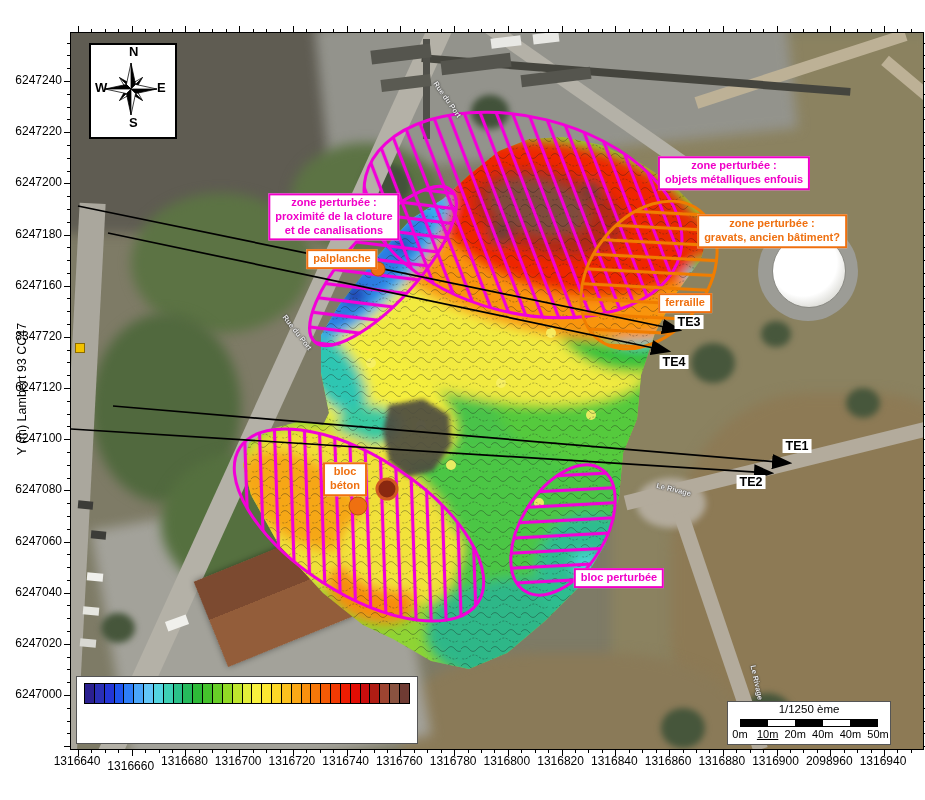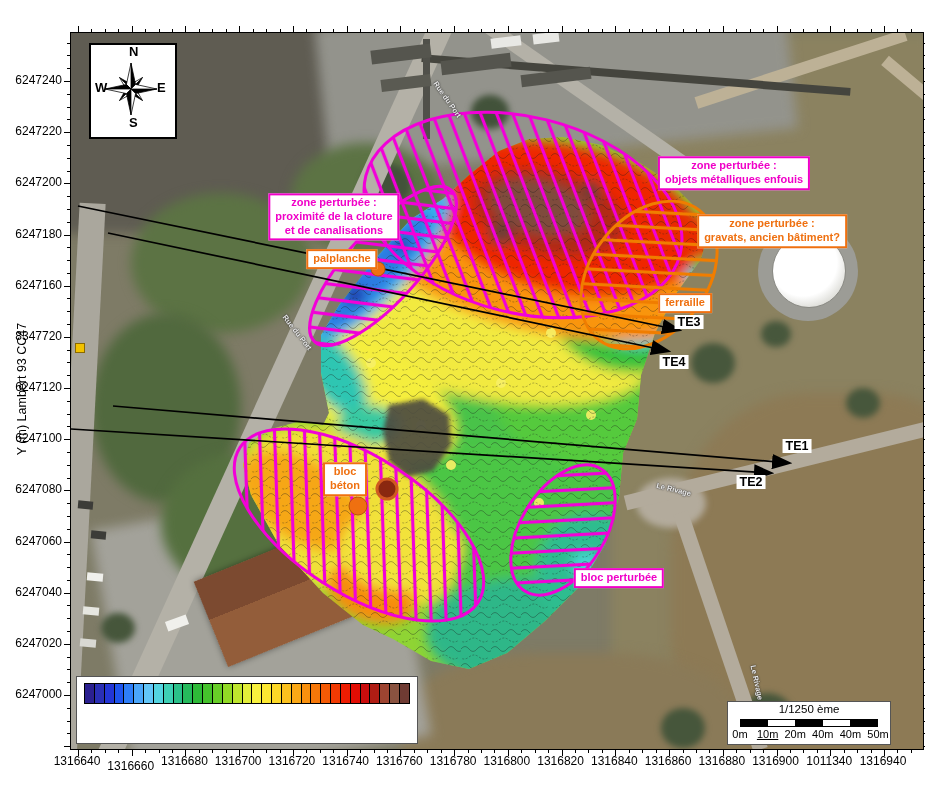--- a/index.html
+++ b/index.html
@@ -577,21 +577,21 @@
       <div class="axlab" style="left: 291.933px; top: 754px; transform: translateX(-50%);">1316720</div>
       <div class="axlab" style="left: 345.667px; top: 754px; transform: translateX(-50%);">1316740</div>
       <div class="axlab" style="left: 399.4px; top: 754px; transform: translateX(-50%);">1316760</div>
       <div class="axlab" style="left: 453.133px; top: 754px; transform: translateX(-50%);">1316780</div>
       <div class="axlab" style="left: 506.867px; top: 754px; transform: translateX(-50%);">1316800</div>
       <div class="axlab" style="left: 560.6px; top: 754px; transform: translateX(-50%);">1316820</div>
       <div class="axlab" style="left: 614.333px; top: 754px; transform: translateX(-50%);">1316840</div>
       <div class="axlab" style="left: 668.067px; top: 754px; transform: translateX(-50%);">1316860</div>
       <div class="axlab" style="left: 721.8px; top: 754px; transform: translateX(-50%);">1316880</div>
       <div class="axlab" style="left: 775.533px; top: 754px; transform: translateX(-50%);">1316900</div>
-      <div class="axlab" style="left: 829.267px; top: 754px; transform: translateX(-50%);">1011340</div>
+      <div class="axlab" style="left: 829.267px; top: 754px; transform: translateX(-50%);">2098960</div>
       <div class="axlab" style="left: 883px; top: 754px; transform: translateX(-50%);">1316940</div>
     </div>
   <div id="ylabels">
       <div class="axlab" style="left: 2px; width: 60px; text-align: right; top: 73px;">6247240</div>
       <div class="axlab" style="left: 2px; width: 60px; text-align: right; top: 124.167px;">6247220</div>
       <div class="axlab" style="left: 2px; width: 60px; text-align: right; top: 175.333px;">6247200</div>
       <div class="axlab" style="left: 2px; width: 60px; text-align: right; top: 226.5px;">6247180</div>
       <div class="axlab" style="left: 2px; width: 60px; text-align: right; top: 277.667px;">6247160</div>
       <div class="axlab" style="left: 2px; width: 60px; text-align: right; top: 328.833px;">8347720</div>
       <div class="axlab" style="left: 2px; width: 60px; text-align: right; top: 380px;">6247120</div>

